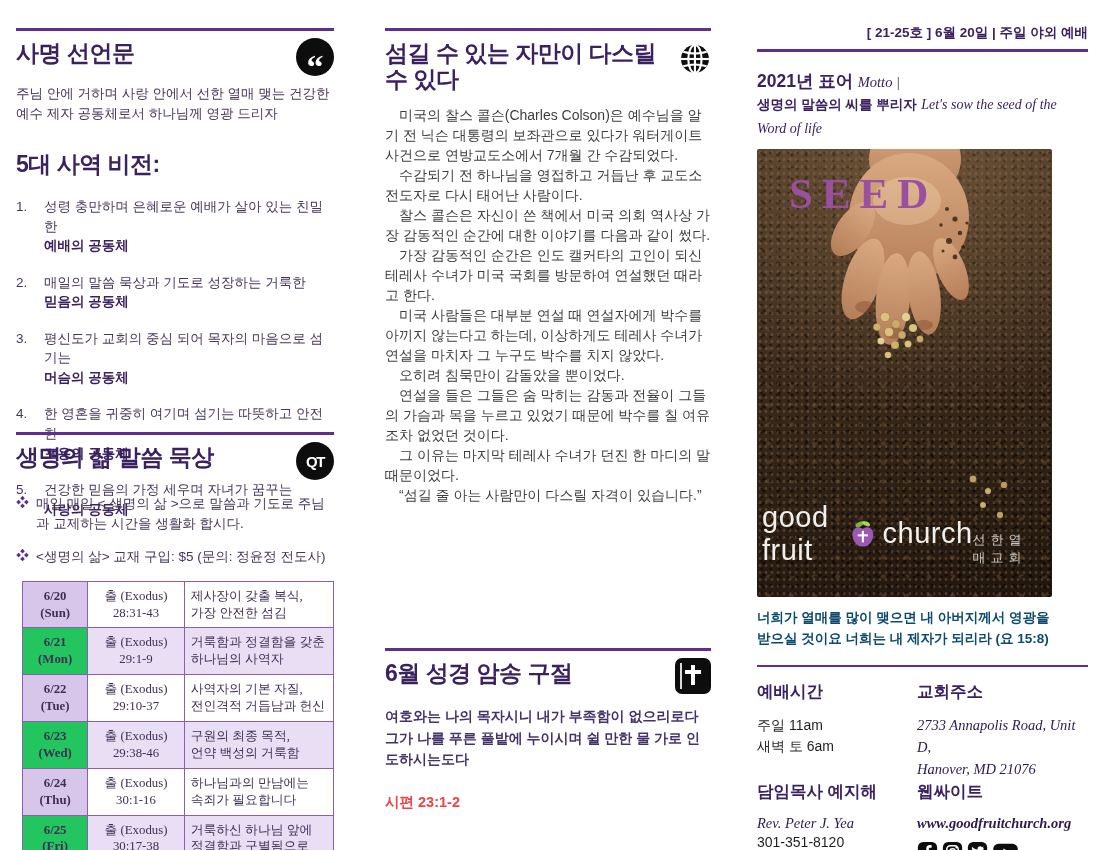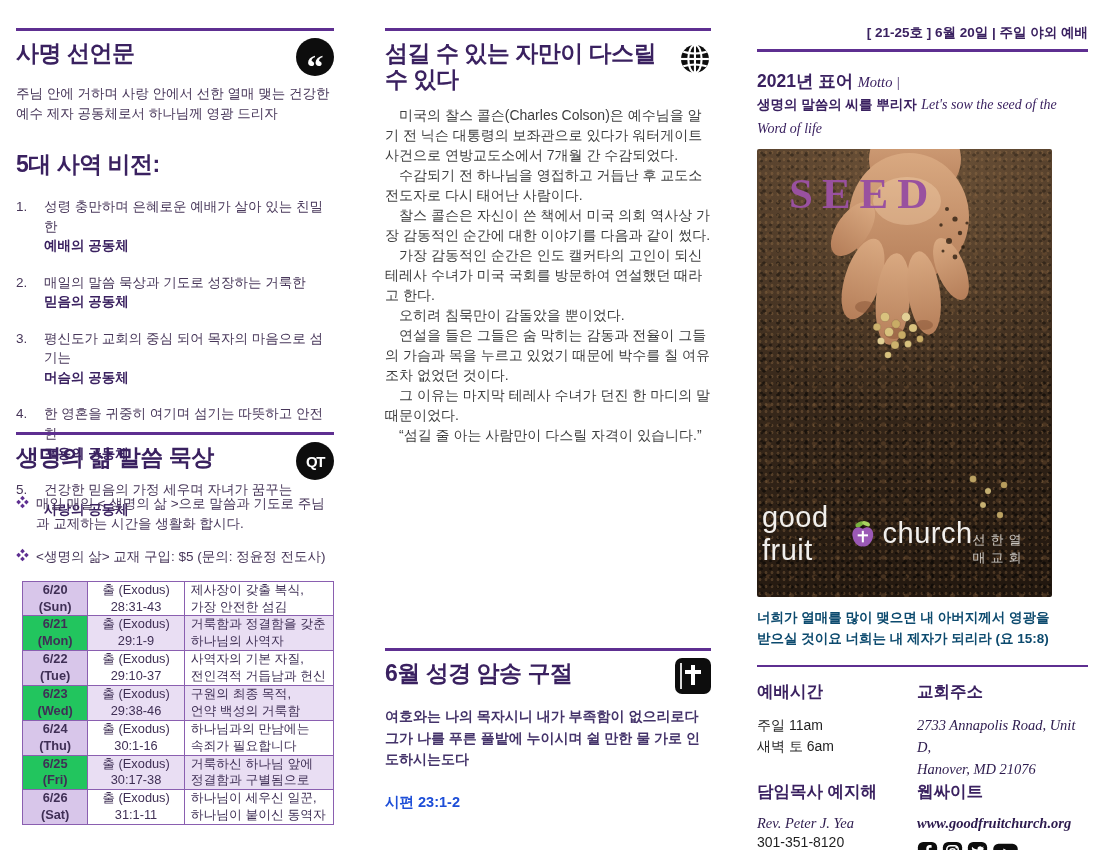--- a/index.html
+++ b/index.html
@@ -30,34 +30,34 @@
   .vision-list{margin-top:20px;display:flex;flex-direction:column;gap:17px;}
   .vision-item{display:flex;gap:12px;font-size:13.5px;line-height:1.45;color:#473659;}
   .vision-num{flex:0 0 16px;}
   .vision-bold{font-weight:bold;color:#3a2160;}
 
   .qt-sec{position:absolute;top:432px;left:0;right:0;}
   .note{display:flex;gap:7px;font-size:13.5px;color:#473659;line-height:1.45;margin-top:14px;}
   .note .diamond{color:#5e2f91;font-size:13px;}
 
   table.qt-table{border-collapse:collapse;margin:14px 0 0 6px;width:calc(100% - 6px);}
-  table.qt-table td{border:1.5px solid #8a5fb0;font-size:12.8px;line-height:1.32;padding:0 6px;color:#3f2f55;}
+  table.qt-table td{border:1.5px solid #8a5fb0;font-size:12.8px;line-height:1.32;padding:6px 6px;color:#3f2f55;font-family:Liberation Serif, serif;}
   td.c-date{width:21%;text-align:center;font-weight:bold;color:#3a2160;}
   td.c-ref{width:31%;text-align:center;}
   td.c-desc{width:48%;text-align:left;}
   tr.odd td.c-date{background:#d8c6ea;}
   tr.odd td.c-ref,tr.odd td.c-desc{background:#ffffff;}
   tr.even td.c-date{background:#22c55e;}
   tr.even td.c-ref,tr.even td.c-desc{background:#e9def3;}
 
   .article{margin-top:12px;}
   .article p{margin:0;font-size:14px;line-height:1.43;color:#3d3d3d;text-indent:1em;}
   .memory-sec{position:absolute;top:648px;left:0;right:0;}
   .memory-line{font-size:14px;color:#44336a;line-height:1.55;font-weight:600;}
-  .memory-ref{font-size:14.5px;color:#1d4ed8;font-weight:bold;margin-top:22px;}
+  .memory-ref{font-size:14.5px;color:#ef4444;font-weight:bold;margin-top:22px;}
 
   .issue-line{margin-top:24px;text-align:right;font-size:13.5px;font-weight:bold;color:#3a2160;}
   .motto{margin-top:16px;line-height:1.5;color:#3a2160;}
   .motto .ko1{font-size:17.5px;font-weight:bold;}
   .motto .ko2{font-size:13.5px;font-weight:bold;}
   .serif-it{font-family:"Liberation Serif",serif;font-style:italic;}
   .motto .en1{font-size:14.5px;}
   .motto .en2{font-size:14px;}
 
   .photo{margin-top:9px;width:295px;height:448px;position:relative;overflow:hidden;border-radius:2px;
@@ -212,20 +212,21 @@
           <path d="M3.2,17.5 Q12,14.7 20.8,17.5"></path>
         </g>
       </svg>
     </div>
 
     <div class="article">
       <p>미국의 찰스 콜슨(Charles Colson)은 예수님을 알기 전 닉슨 대통령의 보좌관으로 있다가 워터게이트 사건으로 연방교도소에서 7개월 간 수감되었다.</p>
       <p>수감되기 전 하나님을 영접하고 거듭난 후 교도소 전도자로 다시 태어난 사람이다.</p>
       <p>찰스 콜슨은 자신이 쓴 책에서 미국 의회 역사상 가장 감동적인 순간에 대한 이야기를 다음과 같이 썼다.</p>
       <p>가장 감동적인 순간은 인도 캘커타의 고인이 되신 테레사 수녀가 미국 국회를 방문하여 연설했던 때라고 한다.</p>
+      <p>미국 사람들은 대부분 연설 때 연설자에게 박수를 아끼지 않는다고 하는데, 이상하게도 테레사 수녀가 연설을 마치자 그 누구도 박수를 치지 않았다.</p>
       <p>오히려 침묵만이 감돌았을 뿐이었다.</p>
       <p>연설을 들은 그들은 숨 막히는 감동과 전율이 그들의 가슴과 목을 누르고 있었기 때문에 박수를 칠 여유조차 없었던 것이다.</p>
       <p>그 이유는 마지막 테레사 수녀가 던진 한 마디의 말 때문이었다.</p>
       <p>“섬길 줄 아는 사람만이 다스릴 자격이 있습니다.”</p>
     </div>
 
     <div class="memory-sec">
       <div class="rule"></div>
       <div class="sec-head">
         <h1 class="sec-title">6월 성경 암송 구절</h1>

